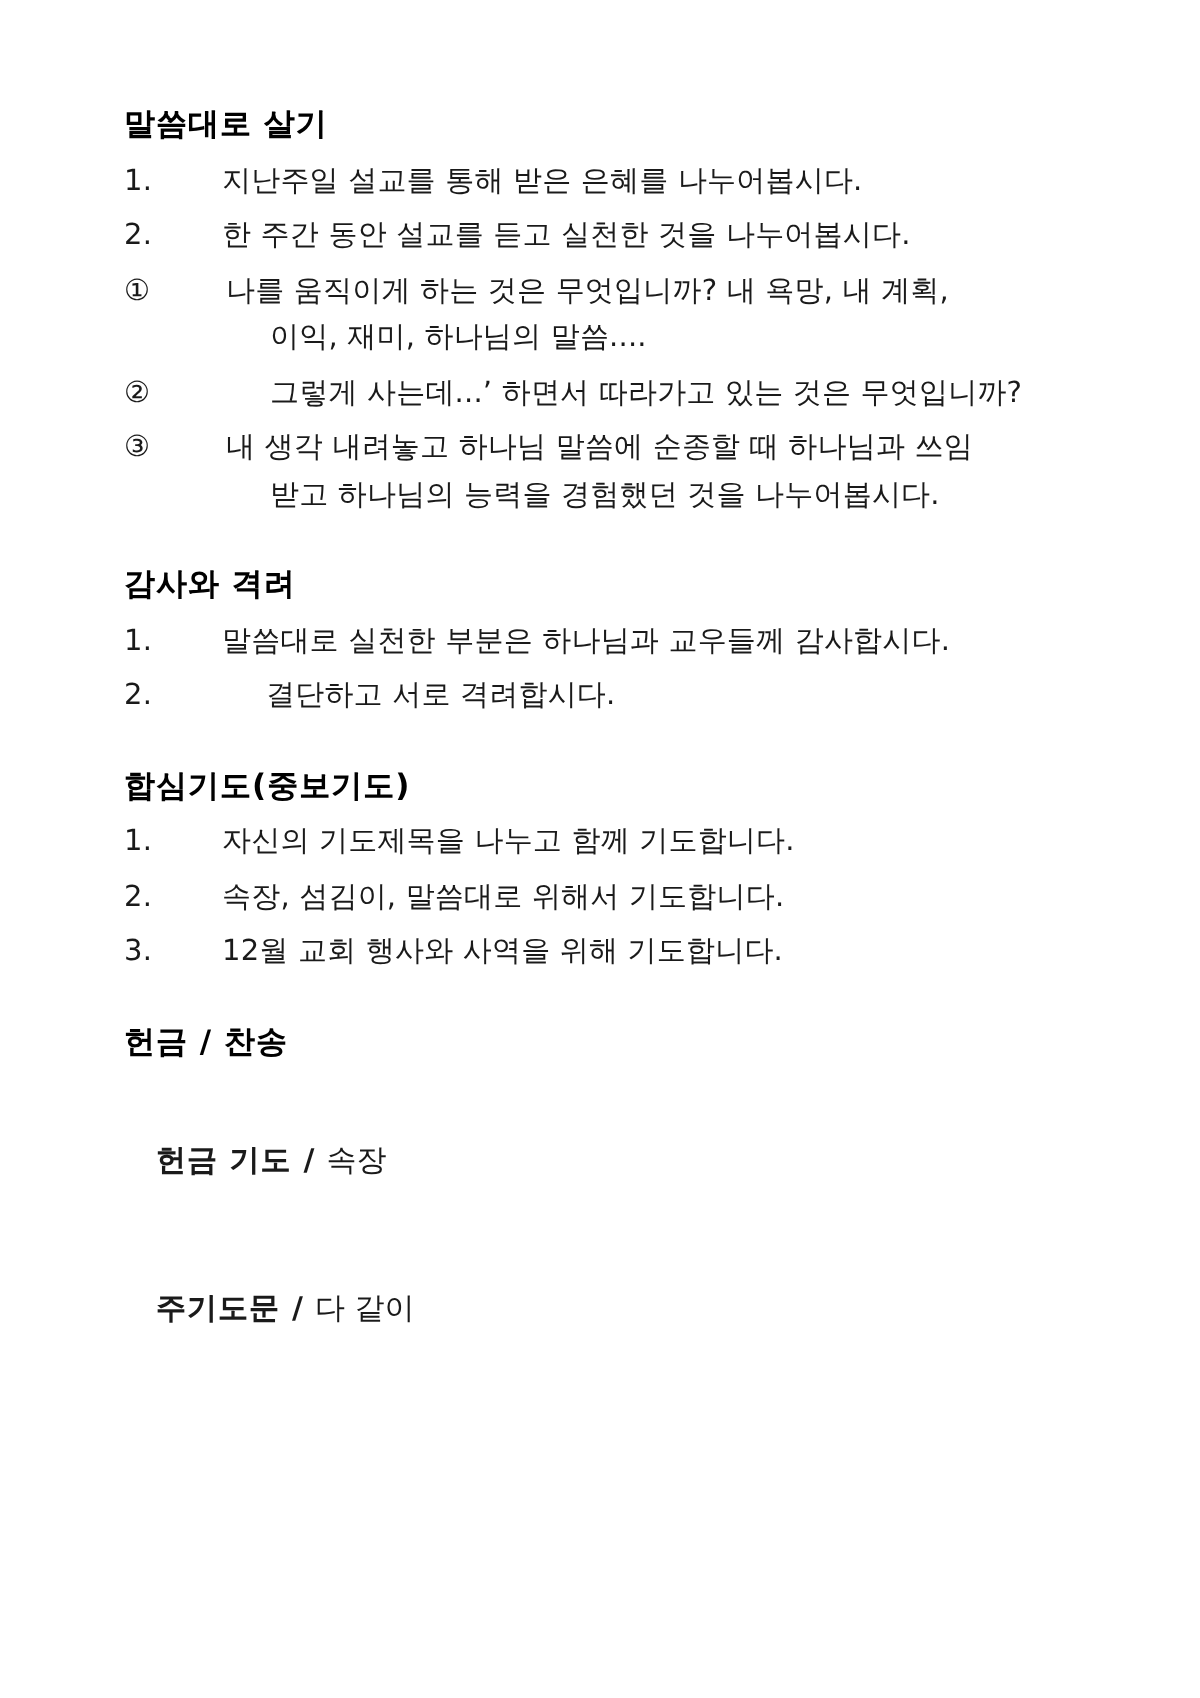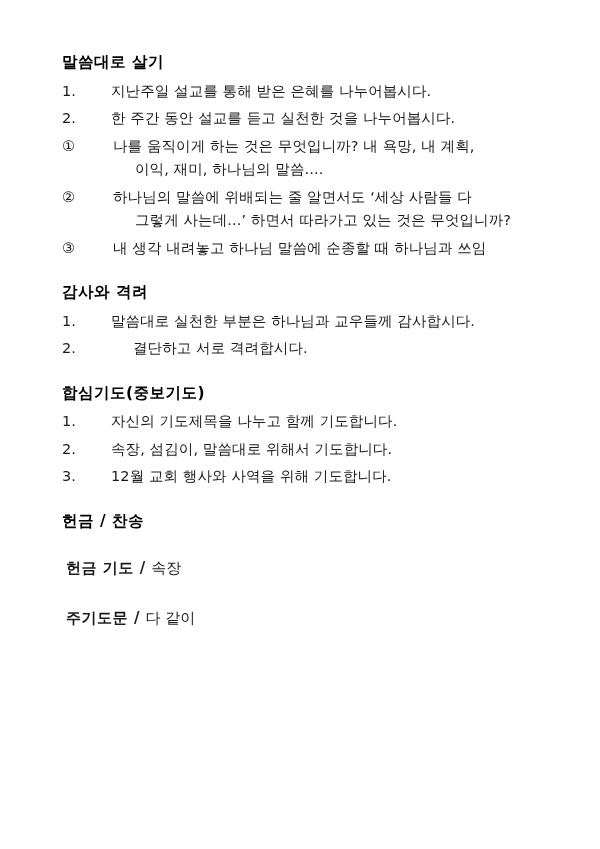--- a/index.html
+++ b/index.html
@@ -62,21 +62,21 @@
     font-size: 14.5px;
     line-height: 1.62;
     margin: 0 0 4px 0;
     padding-left: 22px;
     letter-spacing: 0.1px;
   }
   .inline-head {
     display: flex;
     align-items: baseline;
     font-size: 15px;
-    margin: 4px;
+    margin: 16px;
     line-height: 1.5;
   }
   .inline-head .bold {
     font-weight: bold;
     letter-spacing: 0.5px;
   }
   .inline-head .sep {
     margin: 0 6px;
     font-weight: bold;
   }
@@ -109,29 +109,29 @@
       <span class="marker circled">①</span>
       <span class="text">
         <span>나를 움직이게 하는 것은 무엇입니까? 내 욕망, 내 계획,</span>
         <span class="cont">이익, 재미, 하나님의 말씀....</span>
       </span>
     </div>
 
     <div class="item">
       <span class="marker circled">②</span>
       <span class="text">
-        <span>하나님의 말씀에 위배되는 줄 알면서도 ‘세상 사람들 다</span>
         <span class="cont">그렇게 사는데...’ 하면서 따라가고 있는 것은 무엇입니까?</span>
       </span>
     </div>
 
     <div class="item">
       <span class="marker circled">③</span>
       <span class="text">
         <span>내 생각 내려놓고 하나님 말씀에 순종할 때 하나님과 쓰임</span>
+        <span class="cont">받고 하나님의 능력을 경험했던 것을 나누어봅시다.</span>
       </span>
     </div>
   </div>
 
   <div class="block-sp-2"></div>
 
   <div class="section">
     <div class="section-title">감사와 격려</div>
 
     <div class="item">

